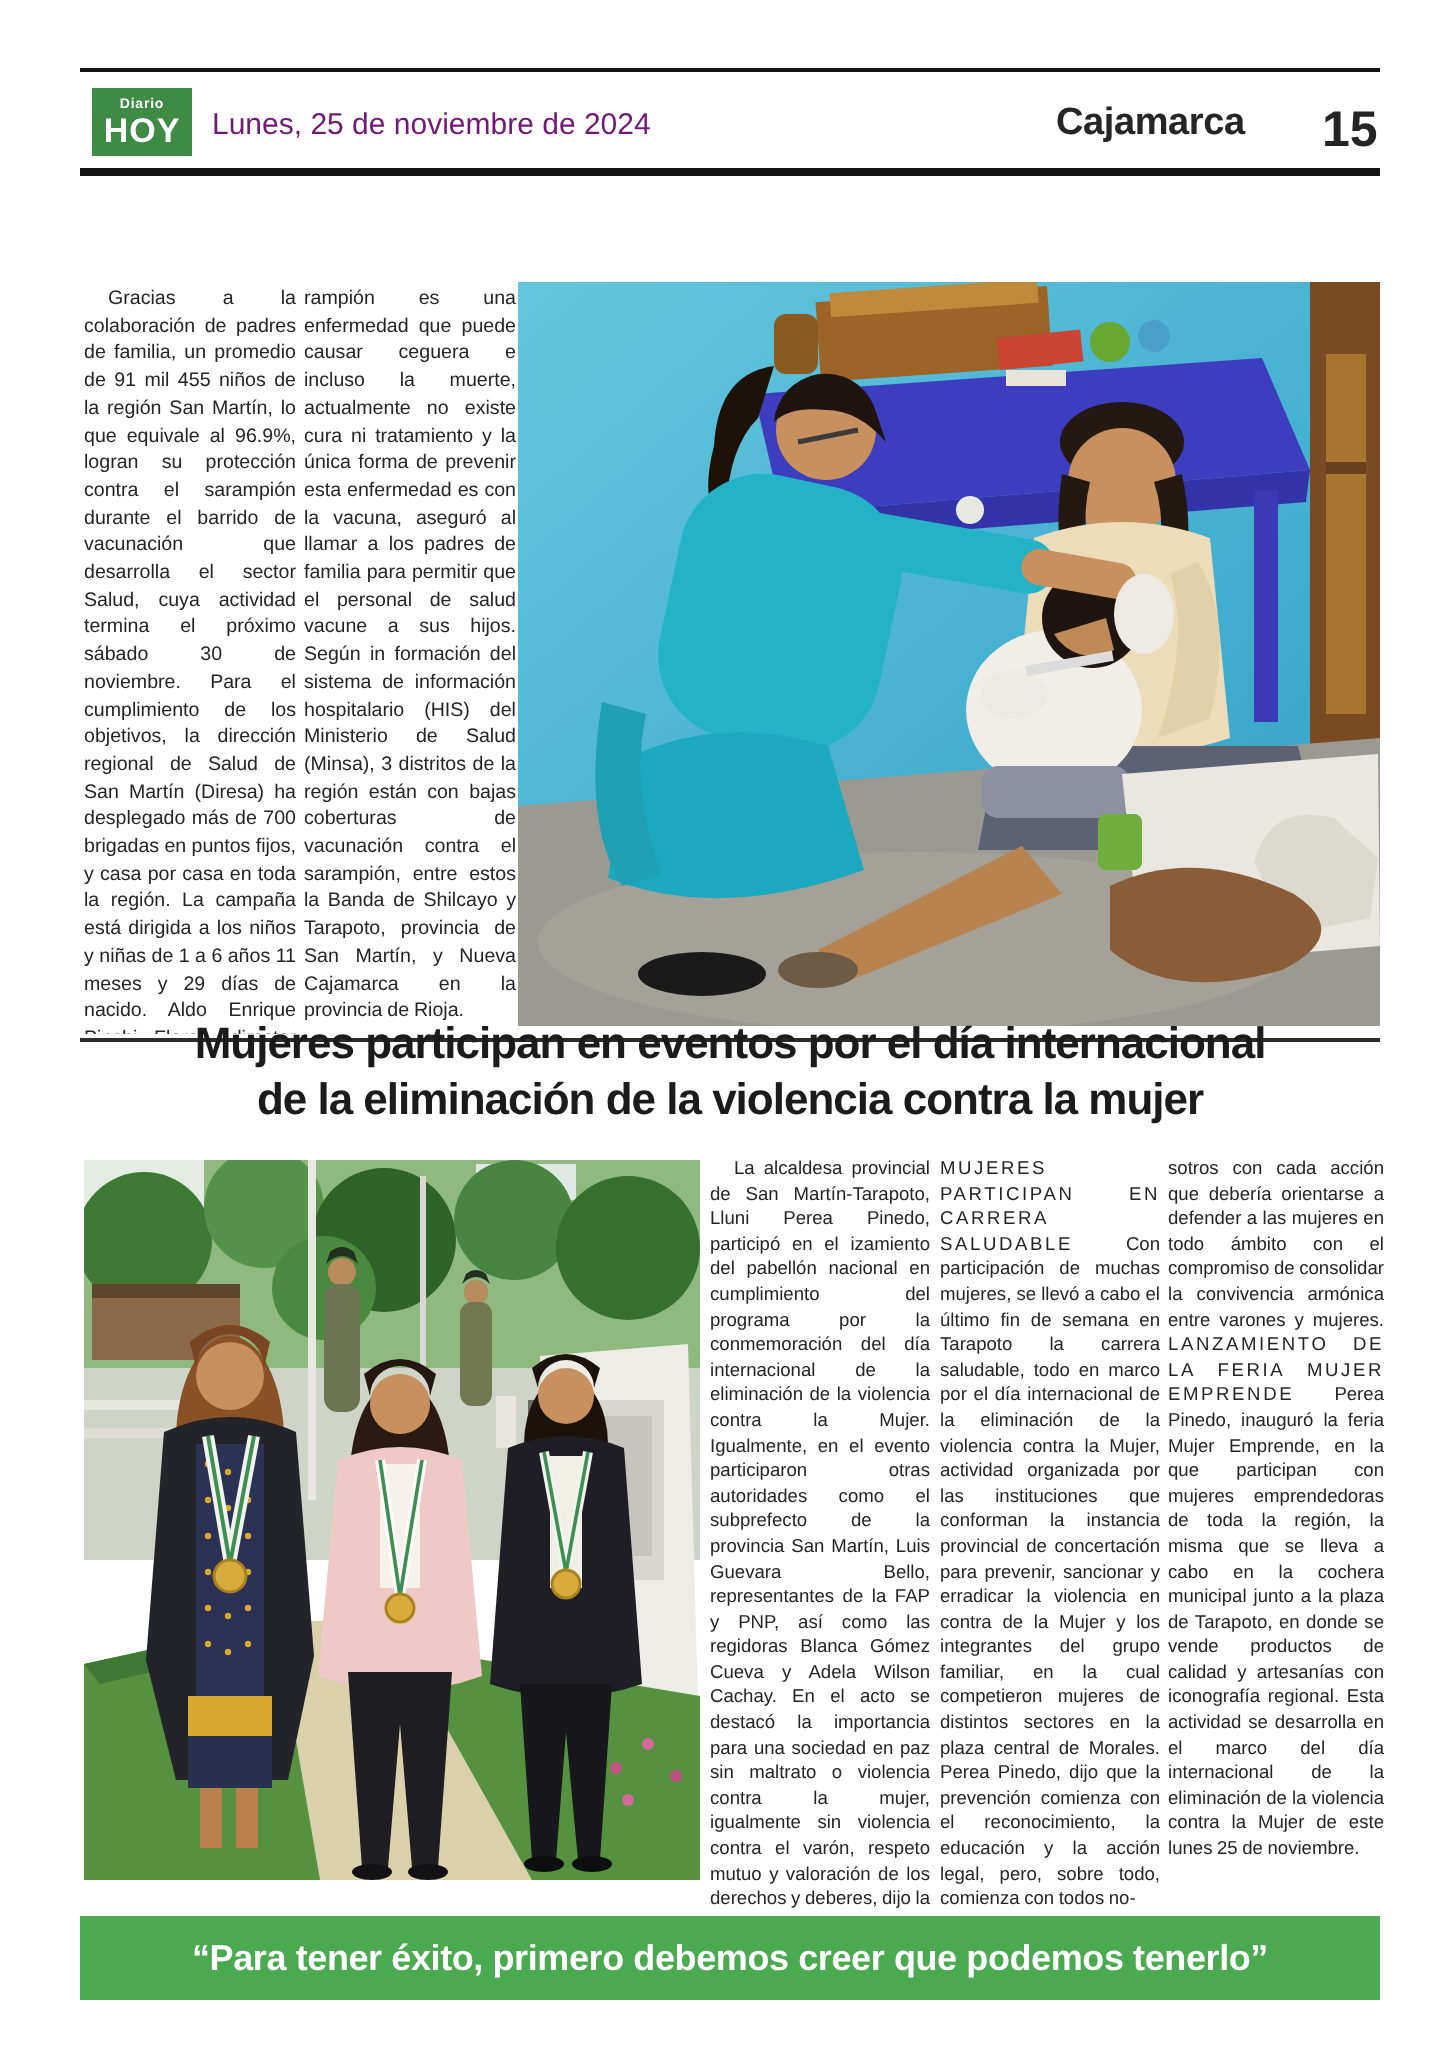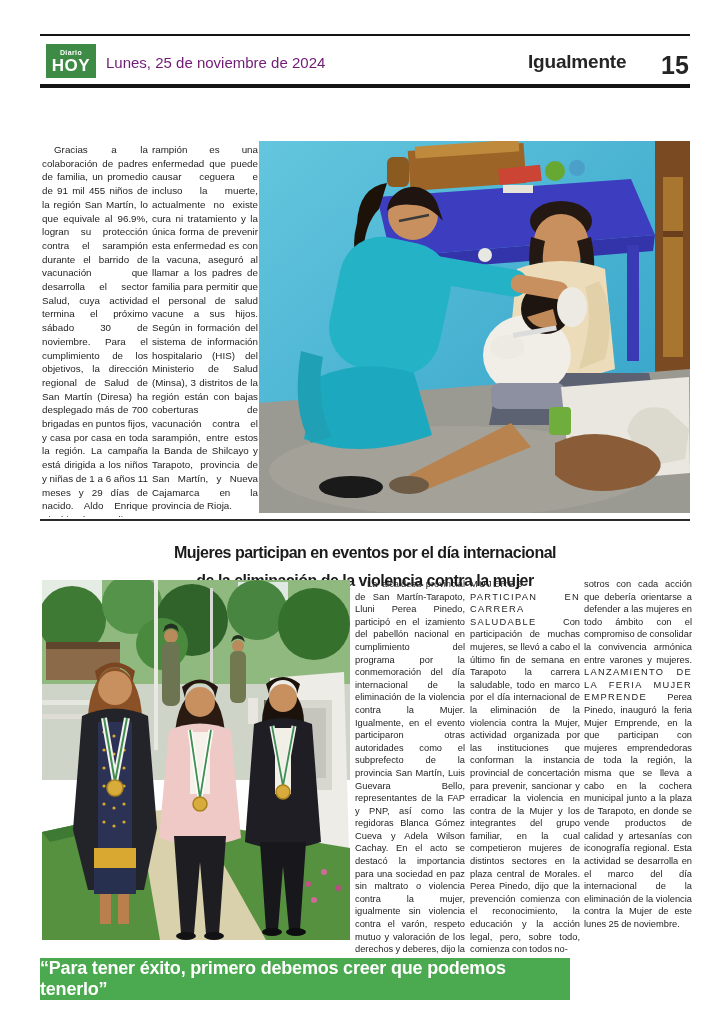--- a/index.html
+++ b/index.html
@@ -22,21 +22,21 @@
   .logo-small { color:#ffffff; font-size:7px; font-weight:bold; letter-spacing:.4px; margin-bottom:1px; }
   .logo-main  { color:#ffffff; font-size:17px; font-weight:bold; letter-spacing:.5px; }
   .issue-date { position:absolute; left:106px; top:54px; font-size:15px; color:#701a75; }
   .section-title { position:absolute; left:528px; top:51px; font-size:19px; font-weight:bold; color:#252525; letter-spacing:-0.2px; }
   .page-number   { position:absolute; left:661px; top:51px; font-size:25px; font-weight:bold; color:#252525;text-align:right; }
 
   
   .headline { position:absolute; left:40px; width:650px; text-align:center;
     font-weight:bold; color:#1b1b1b; letter-spacing:-0.4px; }
   .h1-wrap { top:91px; font-size:21px; line-height:25px; }
-  .h2-wrap { top:539px; font-size:16px; line-height:28px; letter-spacing:-0.5px; }
+  .h2-wrap { top:508px; font-size:22px; line-height:28px; letter-spacing:-0.5px; }
 
   
   .bodycol {
     position:absolute; text-align:justify; color:#242424; overflow:hidden;
     word-spacing:-0.3px;
   }
   .a1col { top:143px; width:106px; height:374px; font-size:9.8px; line-height:13.7px; }
   .a1c1 { left:42px; }
   .a1c2 { left:152px; }
   .a2col { top:578px; width:110px; height:378px; font-size:9.3px; line-height:12.6px; }
@@ -47,39 +47,39 @@
   .caps { letter-spacing:1.3px;margin-top:12px; }
 
   
   .photo { position:absolute; display:block; }
   .photo1 { left:259px; top:141px; width:431px; height:372px; }
   .photo2 { left:42px; top:580px; width:308px; height:360px; }
   .photo svg { width:100%; height:100%; display:block; }
 
   
   .quote-banner {
-    position:absolute; left:40px; top:958px; width:530px; height:42px;
+    position:absolute; left:40px; top:958px; width:650px; height:42px;
     background:#4ba94f; color:#ffffff; font-weight:bold; font-size:18px;
     display:flex; align-items:center; justify-content:center; letter-spacing:-0.2px;
   }
 </style>
 </head>
 <body>
 
 <div class="page">
 
   <div class="rule top-rule"></div>
 
   <header>
     <div class="logo">
       <span class="logo-small">Diario</span>
       <span class="logo-main">HOY</span>
     </div>
     <span class="issue-date">Lunes, 25 de noviembre de 2024</span>
-    <span class="section-title">Igualmente</span>
+    <span class="section-title">Cajamarca</span>
     <span class="page-number">15</span>
   </header>
 
   <div class="rule header-rule"></div>
 
 
   <div class="bodycol a1col a1c1 indent">Gracias a la colaboración de padres de familia, un promedio de 91 mil 455 niños de la región San Martín, lo que equivale al 96.9%, logran su protección contra el sarampión durante el barrido de vacunación que desarrolla el sector Salud, cuya actividad termina el próximo sábado 30 de noviembre. Para el cumplimiento de los objetivos, la dirección regional de Salud de San Martín (Diresa) ha desplegado más de 700 brigadas en puntos fijos, y casa por casa en toda la región. La campaña está dirigida a los niños y niñas de 1 a 6 años 11 meses y 29 días de nacido. Aldo Enrique Pinchi Flores, director regional de Salud, dijo que el sa-</div>
   <div class="bodycol a1col a1c2">rampión es una enfermedad que puede causar ceguera e incluso la muerte, actualmente no existe cura ni tratamiento y la única forma de prevenir esta enfermedad es con la vacuna, aseguró al llamar a los padres de familia para permitir que el personal de salud vacune a sus hijos. Según in formación del sistema de información hospitalario (HIS) del Ministerio de Salud (Minsa), 3 distritos de la región están con bajas coberturas de vacunación contra el sarampión, entre estos la Banda de Shilcayo y Tarapoto, provincia de San Martín, y Nueva Cajamarca en la provincia de Rioja.</div>
 
   <figure class="photo photo1" style="margin:0;">

